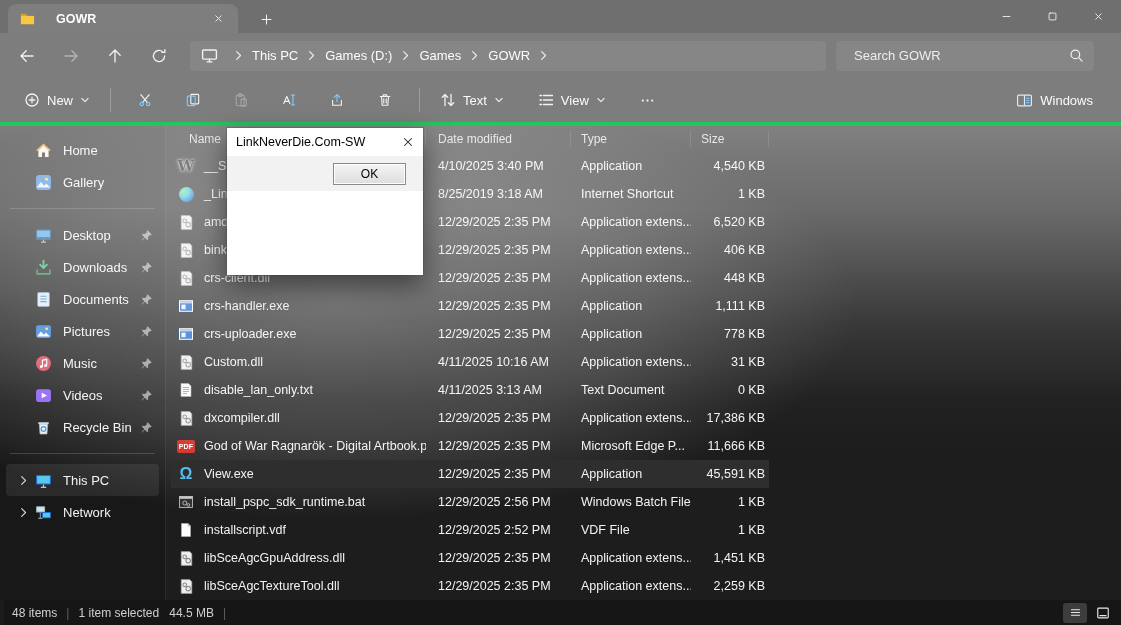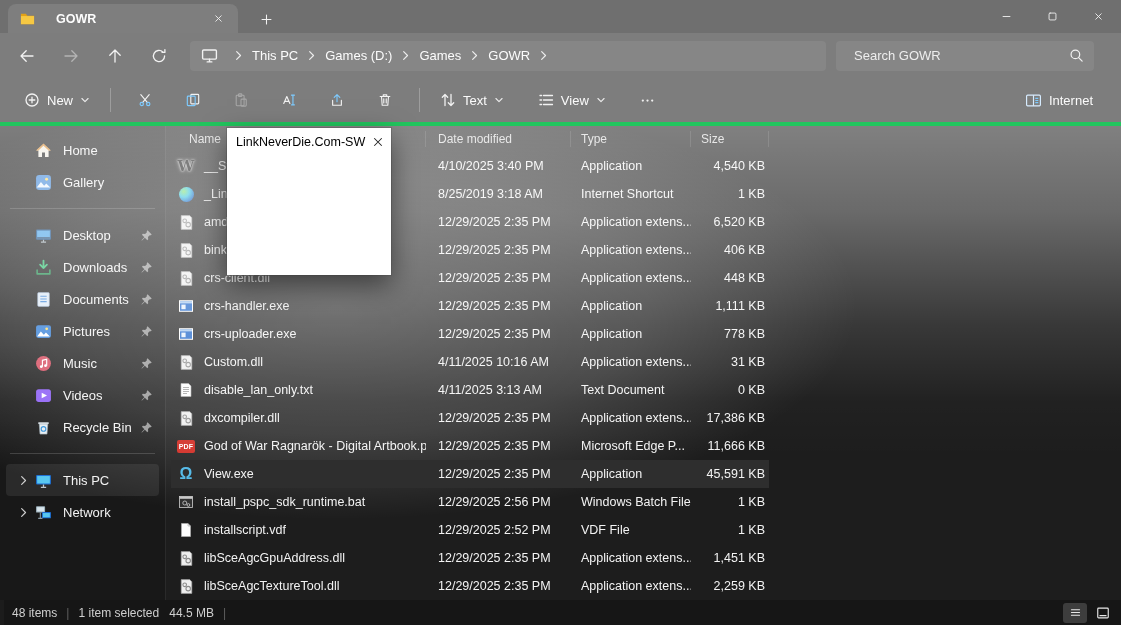--- a/index.html
+++ b/index.html
@@ -82,21 +82,21 @@
   .st-btn { width:24px; height:20px; display:flex; align-items:center; justify-content:center; border-radius:3px; }
   .st-btn.active { background:#3d3d3d; }
 
   
   .wash { position:absolute; left:0; top:126px; width:1121px; height:474px; pointer-events:none; z-index:5;
     background:
       radial-gradient(ellipse 62% 60% at 30% 38%, rgba(255,255,255,0.28) 0%, rgba(255,255,255,0.16) 45%, rgba(255,255,255,0) 75%),
       linear-gradient(180deg, rgba(255,255,255,0.44) 0%, rgba(255,255,255,0.34) 18%, rgba(255,255,255,0.12) 42%, rgba(255,255,255,0.02) 58%, rgba(255,255,255,0) 70%); }
 
   
-  .dialog { position:absolute; left:227px; top:128px; width:164px; height:147px; background:#ffffff; z-index:10;
+  .dialog { position:absolute; left:227px; top:128px; width:196px; height:147px; background:#ffffff; z-index:10;
             box-shadow:0 10px 26px rgba(0,0,0,0.5), 0 0 0 1px rgba(110,110,110,0.7); color:#000; }
   .dlg-title { height:28px; display:flex; align-items:center; padding-left:9px; }
   .dlg-title-text { flex:1; font-size:12.5px; color:#000; white-space:nowrap; }
   .dlg-x { width:30px; height:28px; display:flex; align-items:center; justify-content:center; }
   .dlg-body { height:84px; display:flex; align-items:center; padding-left:22px; gap:19px; }
   .err-ball { width:31px; height:31px; border-radius:50%; border:1px solid #7e0f08; position:relative;
     background:radial-gradient(circle at 35% 28%, #ff9d94 2%, #ee4135 40%, #c0170c 75%, #8f0e05 100%); }
   .err-ball svg { position:absolute; left:0; top:0; }
   .dlg-msg { font-size:12px; color:#000; }
   .dlg-footer { height:35px; background:#f2f2f2; display:flex; align-items:center; }
@@ -307,21 +307,21 @@
         </svg>
       </div>
     <div class="tbtn tb-right">
       <span class="chev">
           <svg width="17" height="17" viewBox="0 0 16 16" fill="none" stroke-width="1.1">
             <rect x="1.5" y="3" width="13" height="10" rx="1" stroke="#d7ecff"></rect>
             <path d="M8 3v10" stroke="#d7ecff"></path>
             <path d="M9.7 6h2.8M9.7 8h2.8M9.7 10h2.8" stroke="#7ecbff"></path>
           </svg>
         </span>
-      <span>Internet</span>
+      <span>Windows</span>
     </div>
   </div>
 
   <div class="content">
     <div class="sidebar">
       <div id="sb-top">
           <div class="sb-item">
             <span class="sb-ind"></span>
             <span class="sb-icon">
               <svg width="17" height="17" viewBox="0 0 16 16">
@@ -758,15 +758,18 @@
 
   <div class="dialog">
     <div class="dlg-title">
       <span class="dlg-title-text">LinkNeverDie.Com-SW</span>
       <span class="dlg-x">
           <svg width="12" height="12" viewBox="0 0 16 16" stroke="#222" stroke-width="1.4" fill="none">
             <path d="M3 3l10 10M13 3L3 13"></path>
           </svg>
         </span>
     </div>
+    <div class="dlg-footer">
+      <div class="ok-btn">OK</div>
+    </div>
   </div>
 
 </div>
 
 </body></html>

